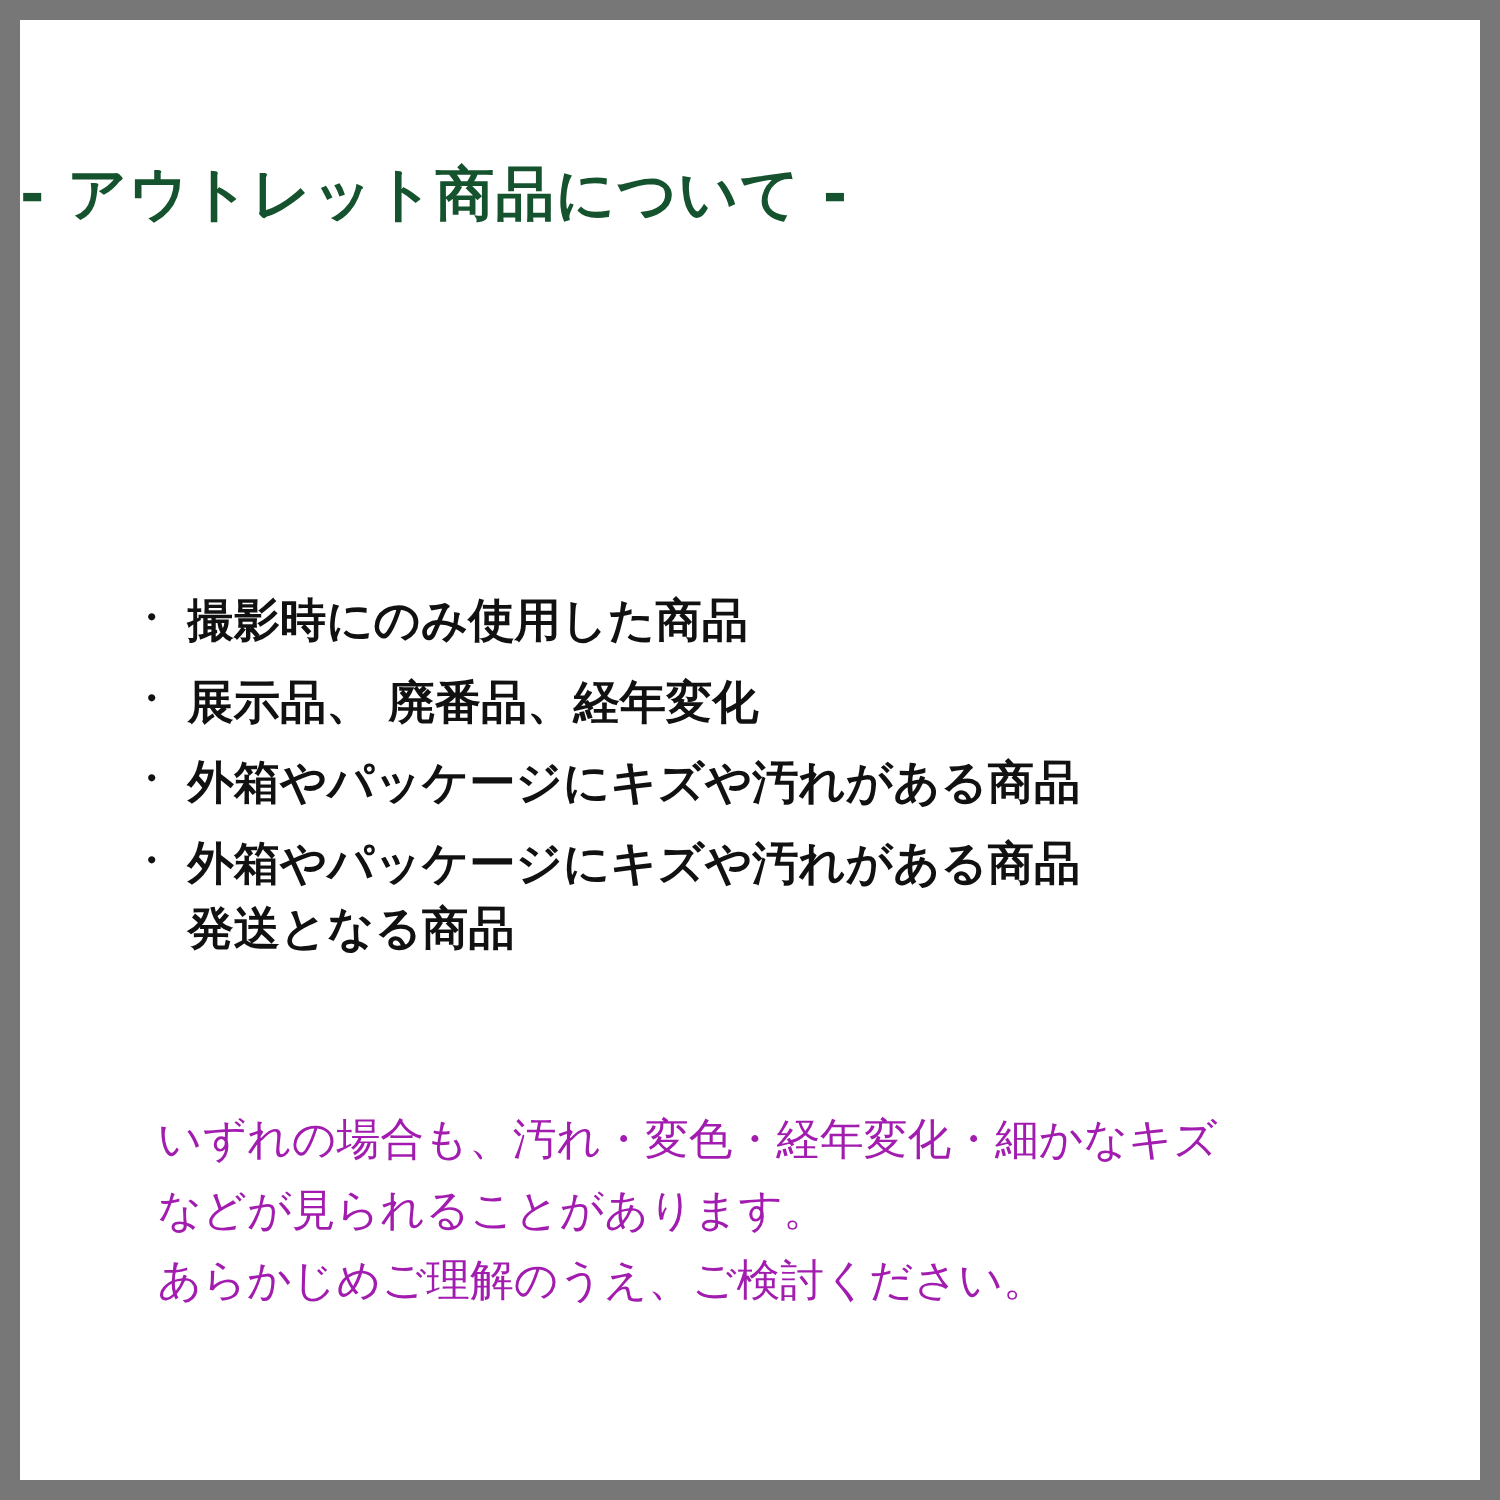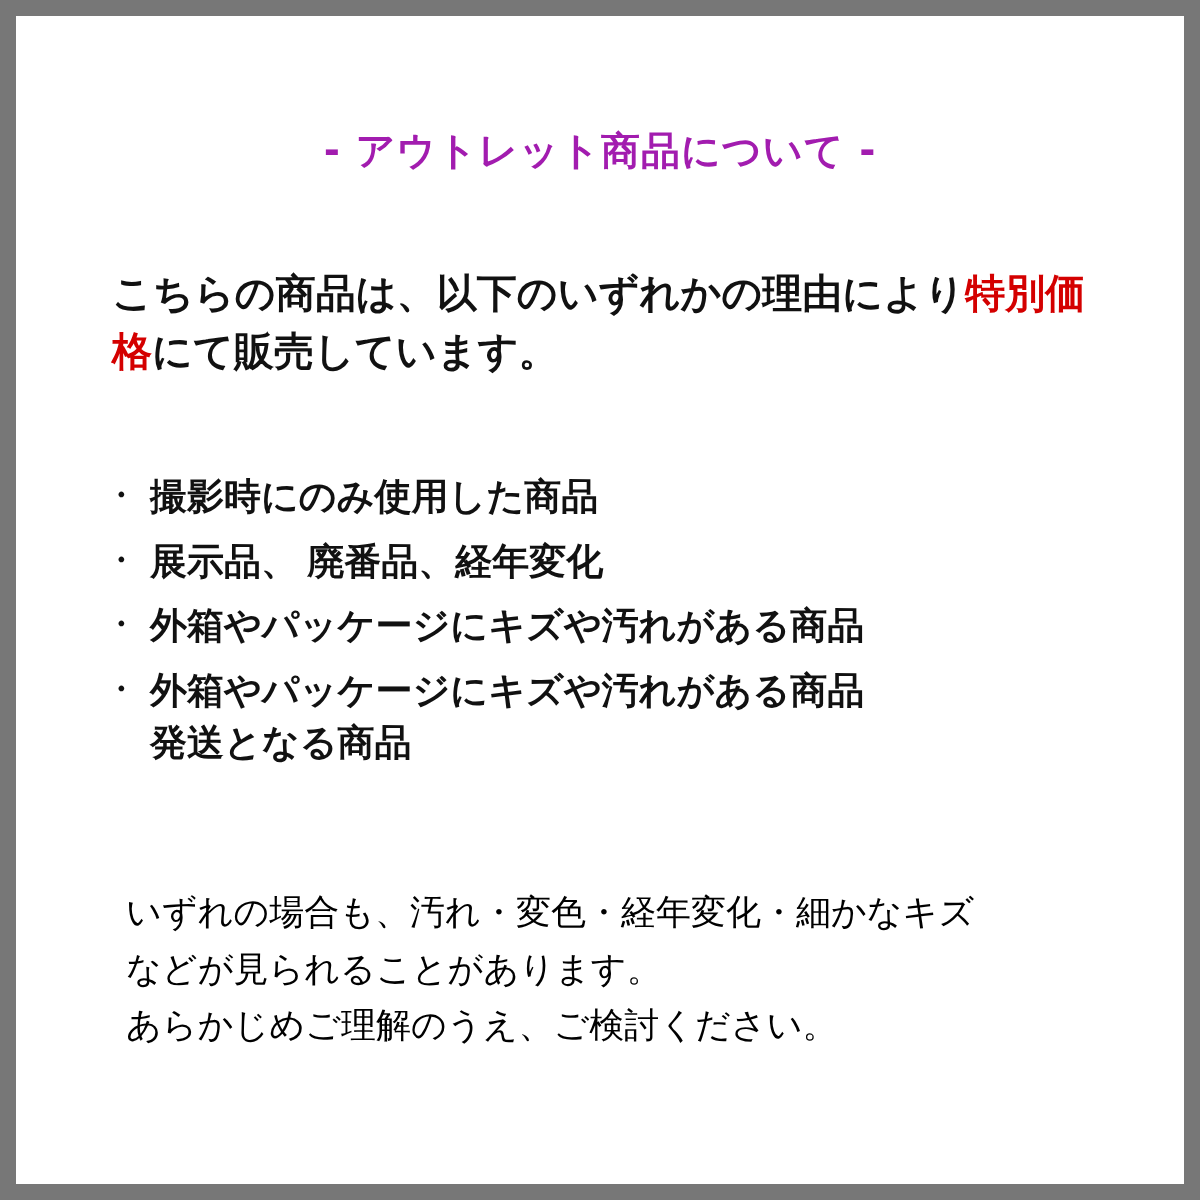--- a/index.html
+++ b/index.html
@@ -26,24 +26,24 @@
     width: 100%;
     height: 100%;
     background: #ffffff;
     box-sizing: border-box;
   }
   .title {
     position: absolute;
     top: 108px;
     left: 0;
     width: 100%;
-    text-align: center;
-    font-size: 39px;
+    text-align: left;
+    font-size: 47px;
     font-weight: 700;
-    color: #a21caf;
+    color: #14532d;
     letter-spacing: 1px;
     white-space: nowrap;
   }
   .lead {
     position: absolute;
     top: 248px;
     left: 96px;
     width: 1000px;
     font-size: 40px;
     font-weight: 700;
@@ -74,45 +74,41 @@
   .bullet-dot {
     flex: 0 0 auto;
     width: 44px;
     font-size: 30px;
     line-height: 1.6;
     color: #111111;
   }
   .bullet-text {
     flex: 1 1 auto;
     white-space: pre-line;
-    font-family: Liberation Serif, serif;
   }
   .note {
     position: absolute;
     top: 868px;
     left: 110px;
     width: 1010px;
     font-size: 35px;
     font-weight: 400;
     line-height: 1.62;
-    color: #000000;
+    color: #a21caf;
     white-space: pre-line;
   }
 </style>
 </head>
 <body>
 
 <div class="canvas">
   <div class="inner">
 
     <div class="title">- アウトレット商品について -</div>
 
-    <div class="lead">
-      <span>こちらの商品は、以下のいずれかの理由により</span><span class="highlight">特別価格</span><span>にて販売しています。</span>
-    </div>
 
     <ul class="bullets">
       <li class="bullet-item">
         <span class="bullet-dot">・</span>
         <span class="bullet-text">撮影時にのみ使用した商品</span>
       </li>
       <li class="bullet-item">
         <span class="bullet-dot">・</span>
         <span class="bullet-text">展示品、 廃番品、経年変化</span>
       </li>

